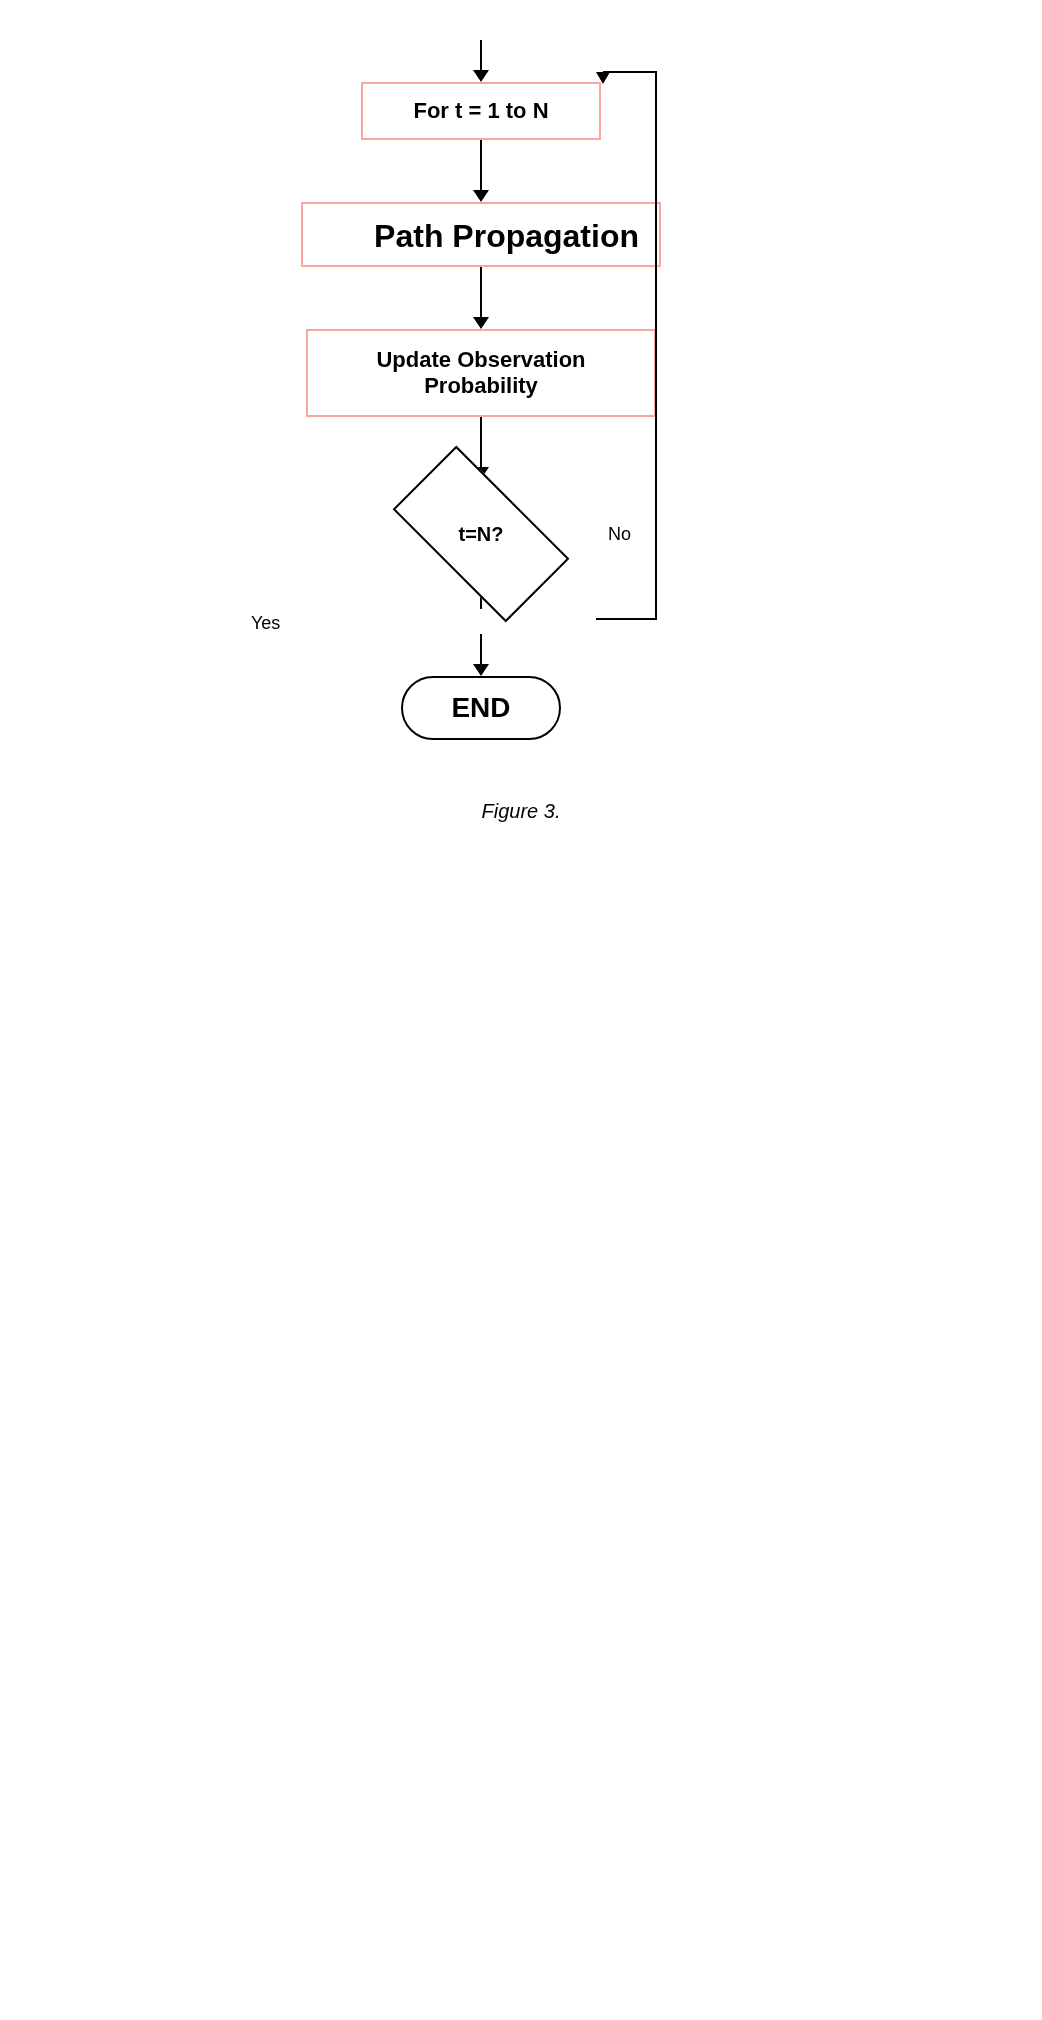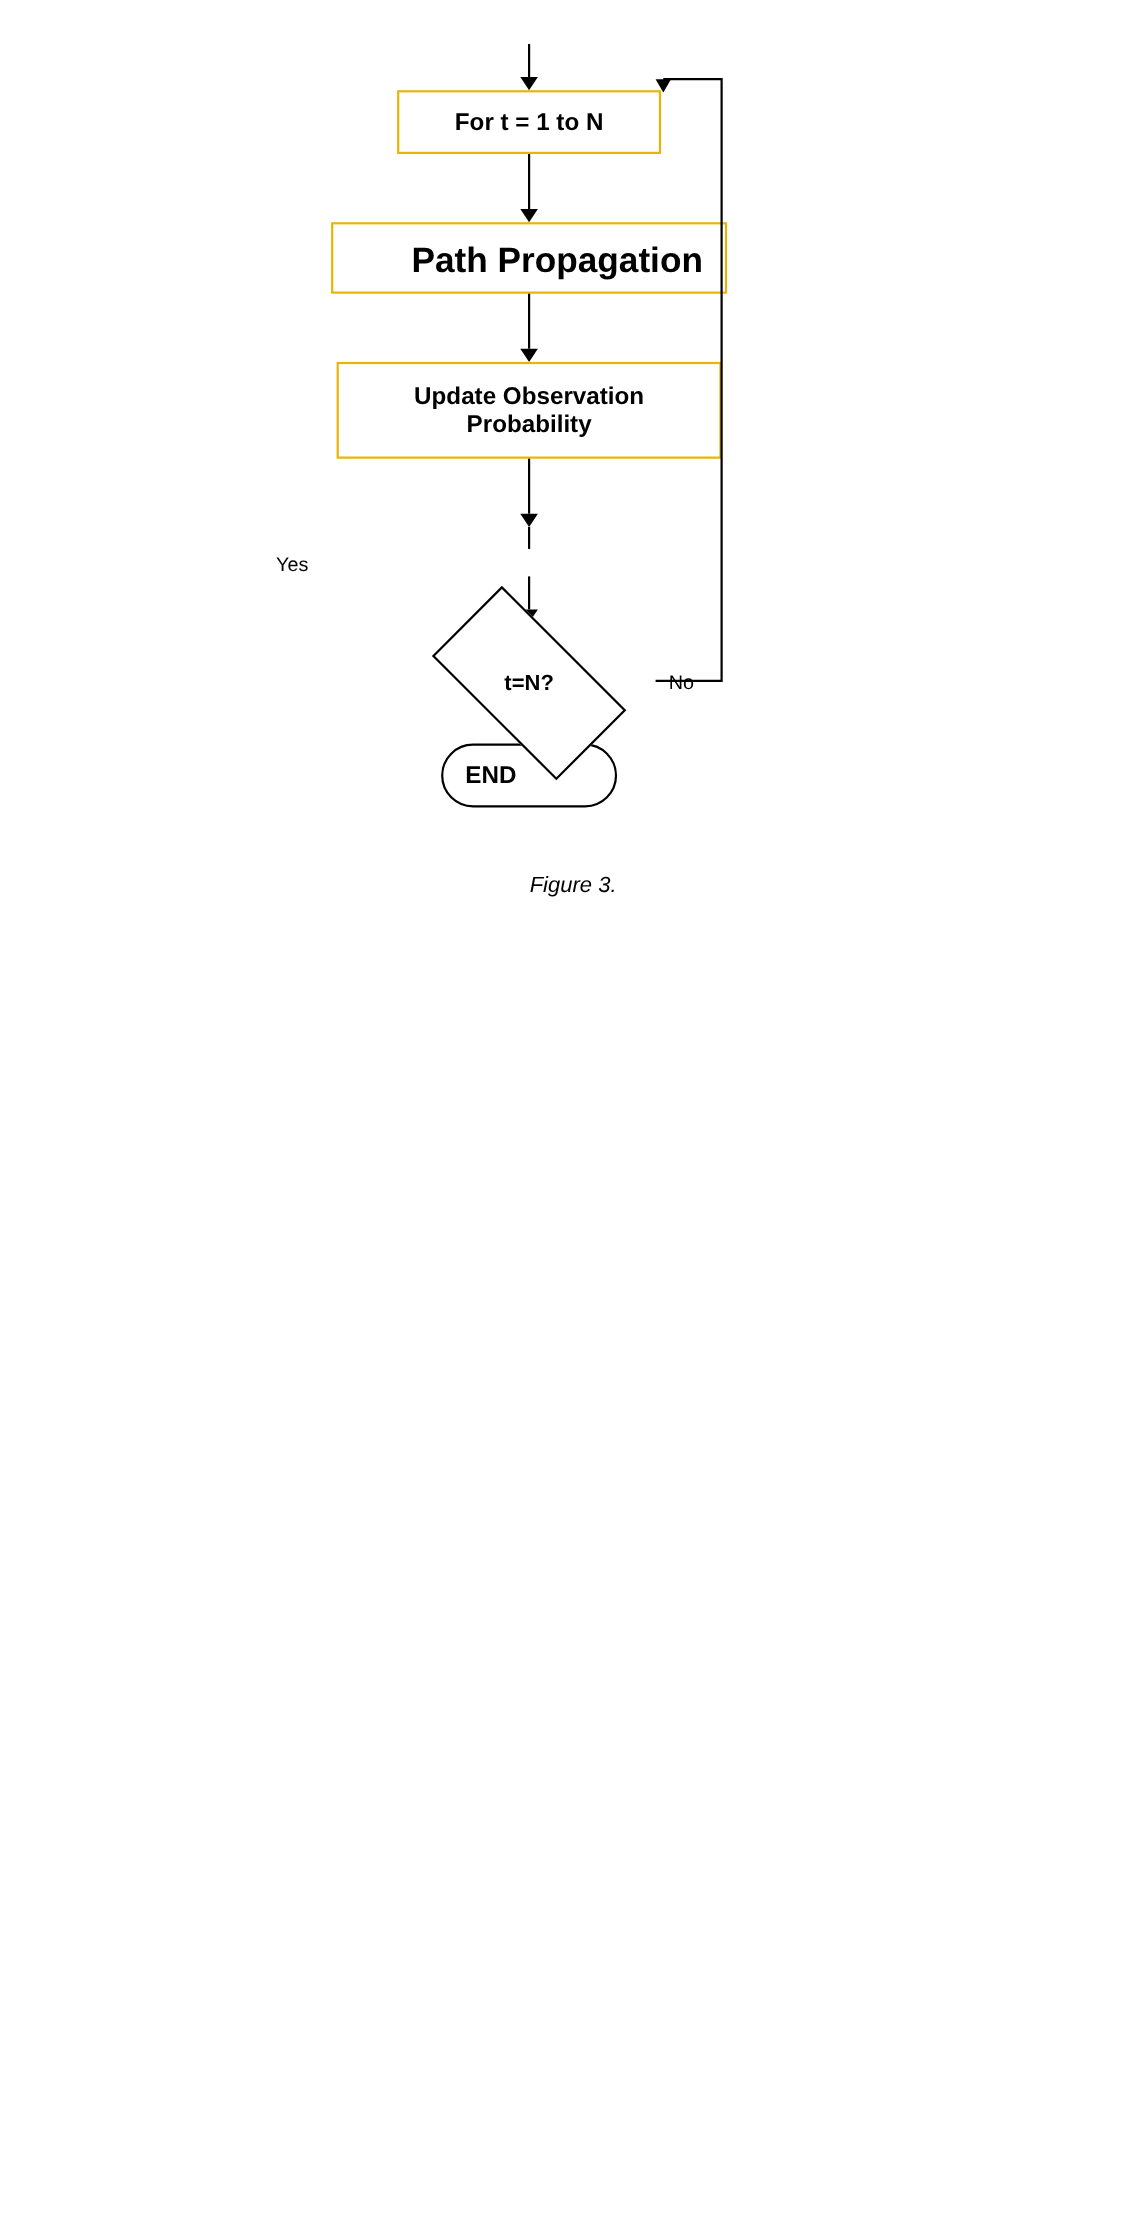--- a/index.html
+++ b/index.html
@@ -9,21 +9,21 @@
       min-height: 2020px;
       font-family: Arial, sans-serif;
       display: flex;
       flex-direction: column;
       align-items: center;
       padding-top: 40px;
     }
 
     
     .box-rect {
-      border: 2px solid #eab308;
+      border: 2px solid #fca5a5;
       background: #fff;
       text-align: center;
       font-size: 22px;
       font-weight: bold;
     }
 
     .box-for {
       width: 240px;
       padding: 14px 20px;
     }
@@ -100,22 +100,22 @@
       font-size: 20px;
       font-weight: bold;
     }
 
     
     .box-end {
       width: 160px;
       padding: 14px 20px;
       border-radius: 40px;
       border: 2px solid #000;
-      text-align: left;
-      font-size: 22px;
+      text-align: center;
+      font-size: 28px;
       font-weight: bold;
       background: #fff;
     }
 
     
     .label-yes {
       font-size: 18px;
       font-weight: normal;
       align-self: flex-start;
       margin-left: 80px;
@@ -198,38 +198,38 @@
 
   <div class="box-rect box-update" id="update-box">
     <span>Update Observation<br>Probability</span>
   </div>
 
   <div class="arrow-down">
     <div class="line" style="height:50px;"></div>
     <div class="arrowhead"></div>
   </div>
 
+  <div style="position:relative;" id="diamond-container">
+    <div class="diamond-wrapper">
+      <div class="diamond"></div>
+      <span class="diamond-label">t=N?</span>
+    </div>
+    <span class="label-no">No</span>
+  </div>
+
   <div style="display:flex; flex-direction:column; align-items:center; width:100%;">
     <div class="arrow-down">
       <div class="line" style="height:20px;"></div>
     </div>
     <span class="label-yes">Yes</span>
     <div class="arrow-down">
       <div class="line" style="height:30px;"></div>
       <div class="arrowhead"></div>
     </div>
   </div>
 
-  <div style="position:relative;" id="diamond-container">
-    <div class="diamond-wrapper">
-      <div class="diamond"></div>
-      <span class="diamond-label">t=N?</span>
-    </div>
-    <span class="label-no">No</span>
-  </div>
-
   <div class="box-end" id="end-box">
     <span>END</span>
   </div>
 
 </div>
 
 <div class="figure-caption">Figure 3.</div>
 
 </body></html>

